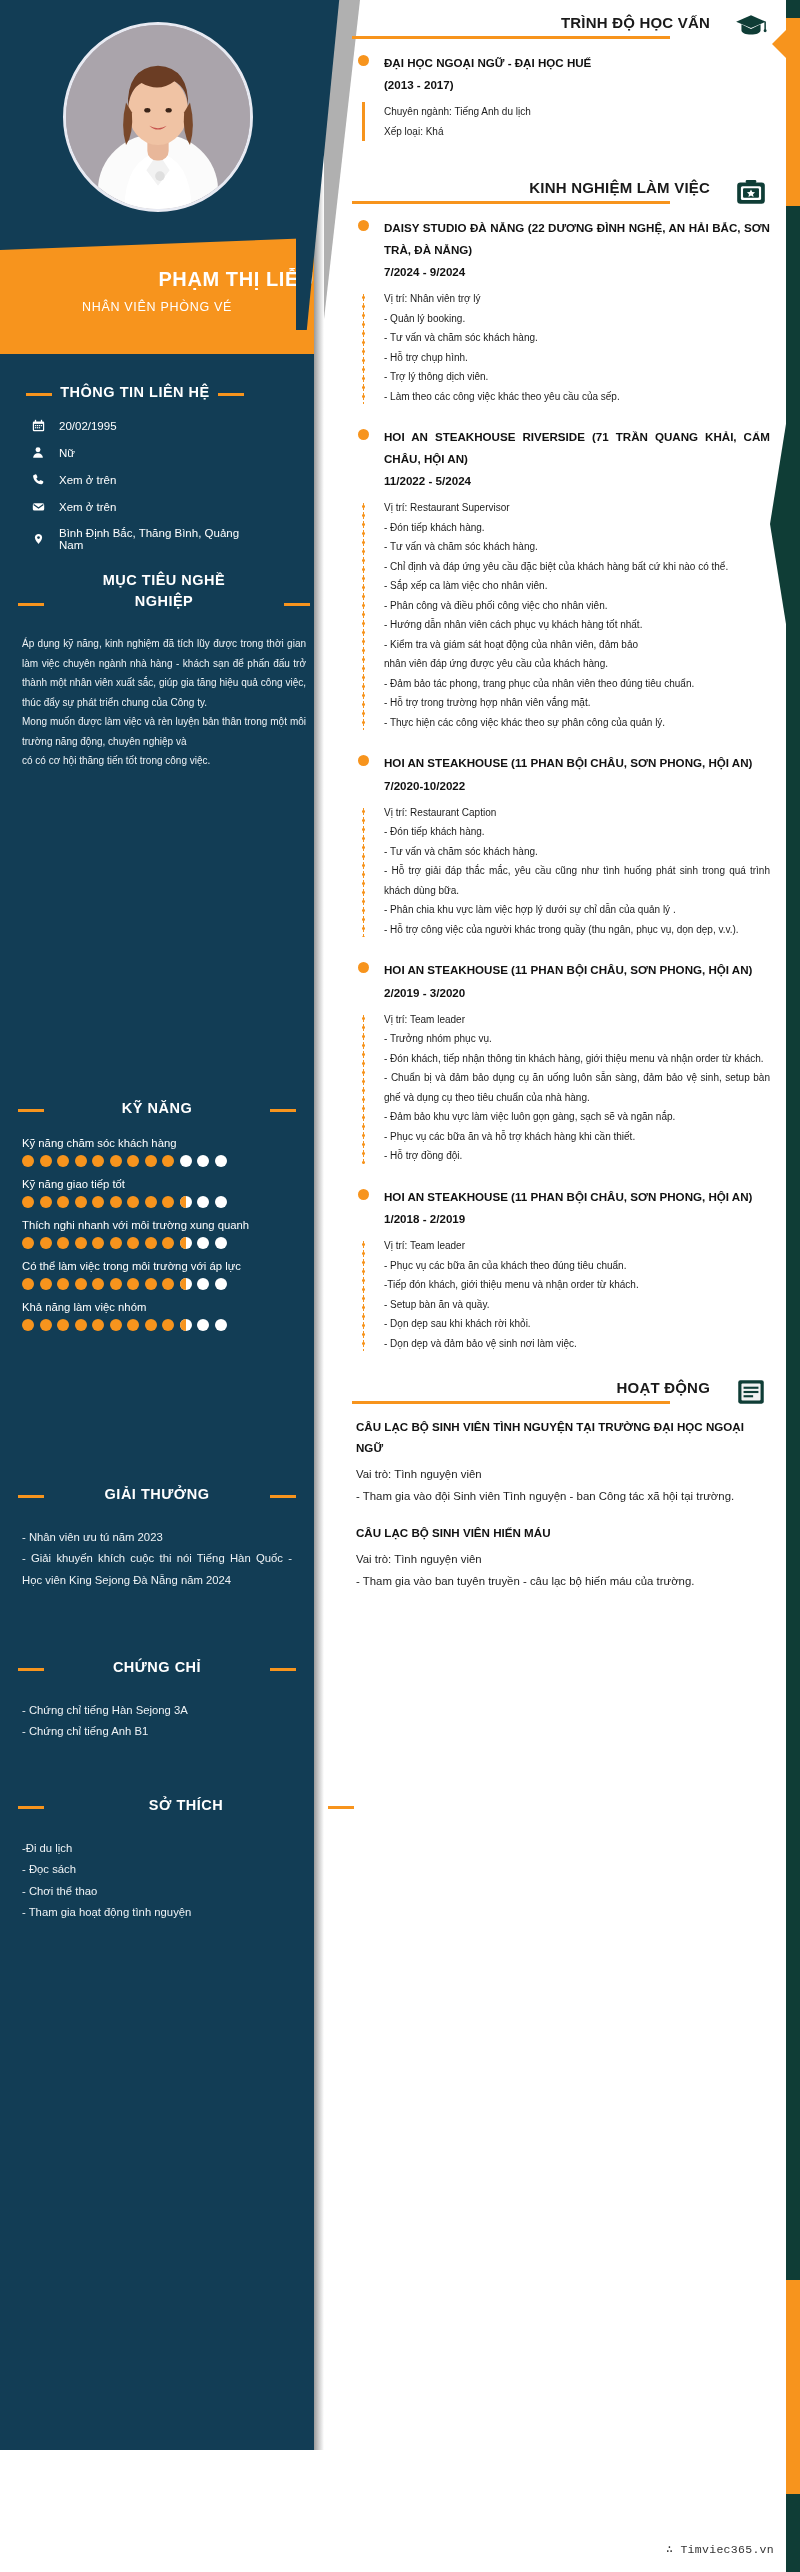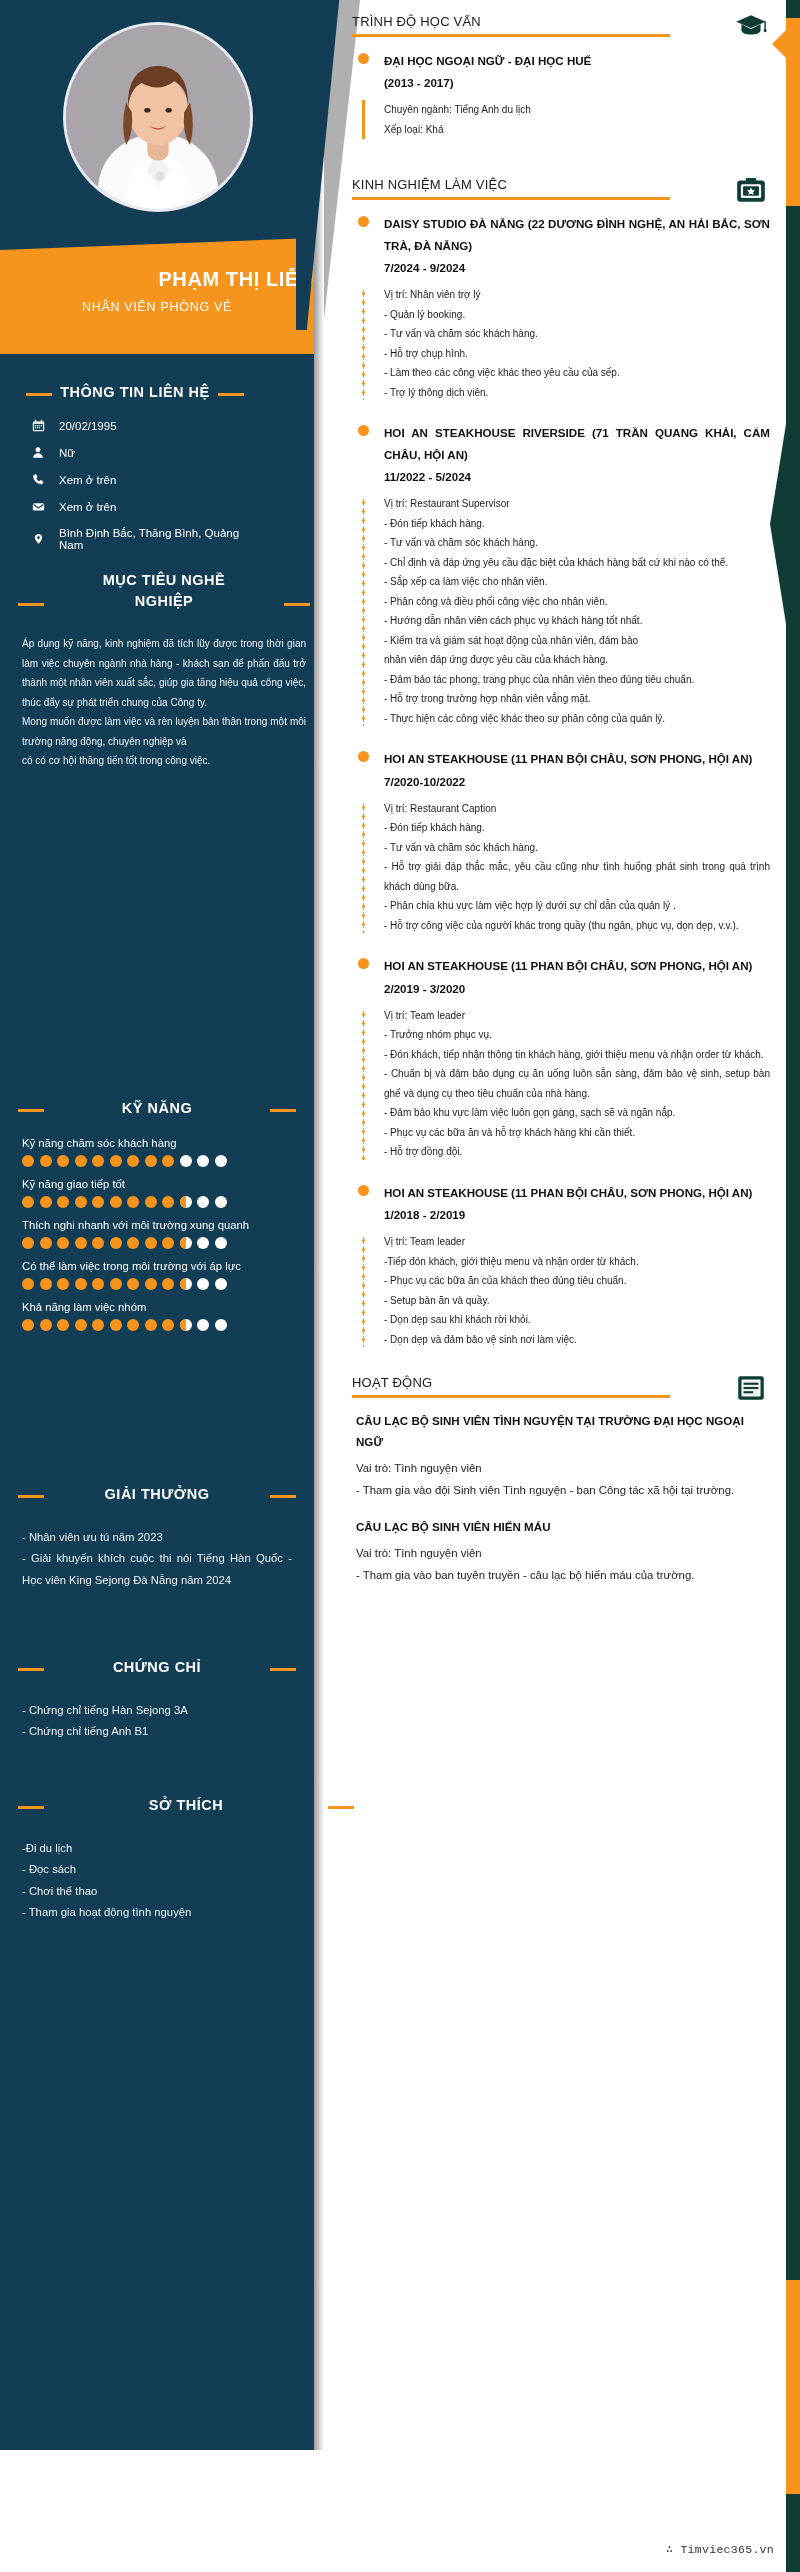--- a/index.html
+++ b/index.html
@@ -207,25 +207,26 @@
   .orange-tab-bottom {
     position: absolute;
     right: 0; top: 2280px;
     width: 14px; height: 214px;
     background: #f7941d;
     z-index: 3;
   }
 
   .rsec { padding: 0 30px 0 10px; }
   .rsec-title {
-    font-size: 13px;
-    font-weight: normal;
+    font-size: 15px;
+    font-weight: bold;
     color: #1a1a1a;
     letter-spacing: .2px;
     margin-bottom: 5px;
+    text-align: right;
   }
   .rsec-rule {
     height: 3px;
     background: #f7941d;
     margin-bottom: 13px;
   }
   .rsec-head-wrap {
     position: relative;
     padding-right: 60px;
   }
@@ -605,22 +606,22 @@
               <span class="obullet"></span>
               <div class="entry-org">DAISY STUDIO ĐÀ NẴNG (22 DƯƠNG ĐÌNH NGHỆ, AN HẢI BẮC, SƠN TRÀ, ĐÀ NẴNG)</div>
               <div class="entry-date">7/2024 - 9/2024</div>
             </div>
             <div class="detail-block">
               <span class="vline"></span>
               <div class="detail-line">Vị trí: Nhân viên trợ lý</div>
               <div class="detail-line">- Quản lý booking.</div>
               <div class="detail-line">- Tư vấn và chăm sóc khách hàng.</div>
               <div class="detail-line">- Hỗ trợ chụp hình.</div>
+              <div class="detail-line">- Trợ lý thông dịch viên.</div>
               <div class="detail-line">- Làm theo các công việc khác theo yêu cầu của sếp.</div>
-              <div class="detail-line">- Trợ lý thông dịch viên.</div>
             </div>
           </div>
           <div>
             <div class="entry">
               <span class="obullet"></span>
               <div class="entry-org">HOI AN STEAKHOUSE RIVERSIDE (71 TRẦN QUANG KHẢI, CẨM CHÂU, HỘI AN)</div>
               <div class="entry-date">11/2022 - 5/2024</div>
             </div>
             <div class="detail-block">
               <span class="vline"></span>
@@ -673,22 +674,22 @@
           </div>
           <div>
             <div class="entry">
               <span class="obullet"></span>
               <div class="entry-org">HOI AN STEAKHOUSE (11 PHAN BỘI CHÂU, SƠN PHONG, HỘI AN)</div>
               <div class="entry-date">1/2018 - 2/2019</div>
             </div>
             <div class="detail-block">
               <span class="vline"></span>
               <div class="detail-line">Vị trí: Team leader</div>
+              <div class="detail-line">- Phục vụ các bữa ăn của khách theo đúng tiêu chuẩn.</div>
               <div class="detail-line">-Tiếp đón khách, giới thiệu menu và nhận order từ khách.</div>
-              <div class="detail-line">- Phục vụ các bữa ăn của khách theo đúng tiêu chuẩn.</div>
               <div class="detail-line">- Setup bàn ăn và quầy.</div>
               <div class="detail-line">- Dọn dẹp sau khi khách rời khỏi.</div>
               <div class="detail-line">- Dọn dẹp và đảm bảo vệ sinh nơi làm việc.</div>
             </div>
           </div>
         </div>
     </div>
 
     <div class="rsec" style="padding-top:6px;">
       <div class="rsec-head-wrap">

